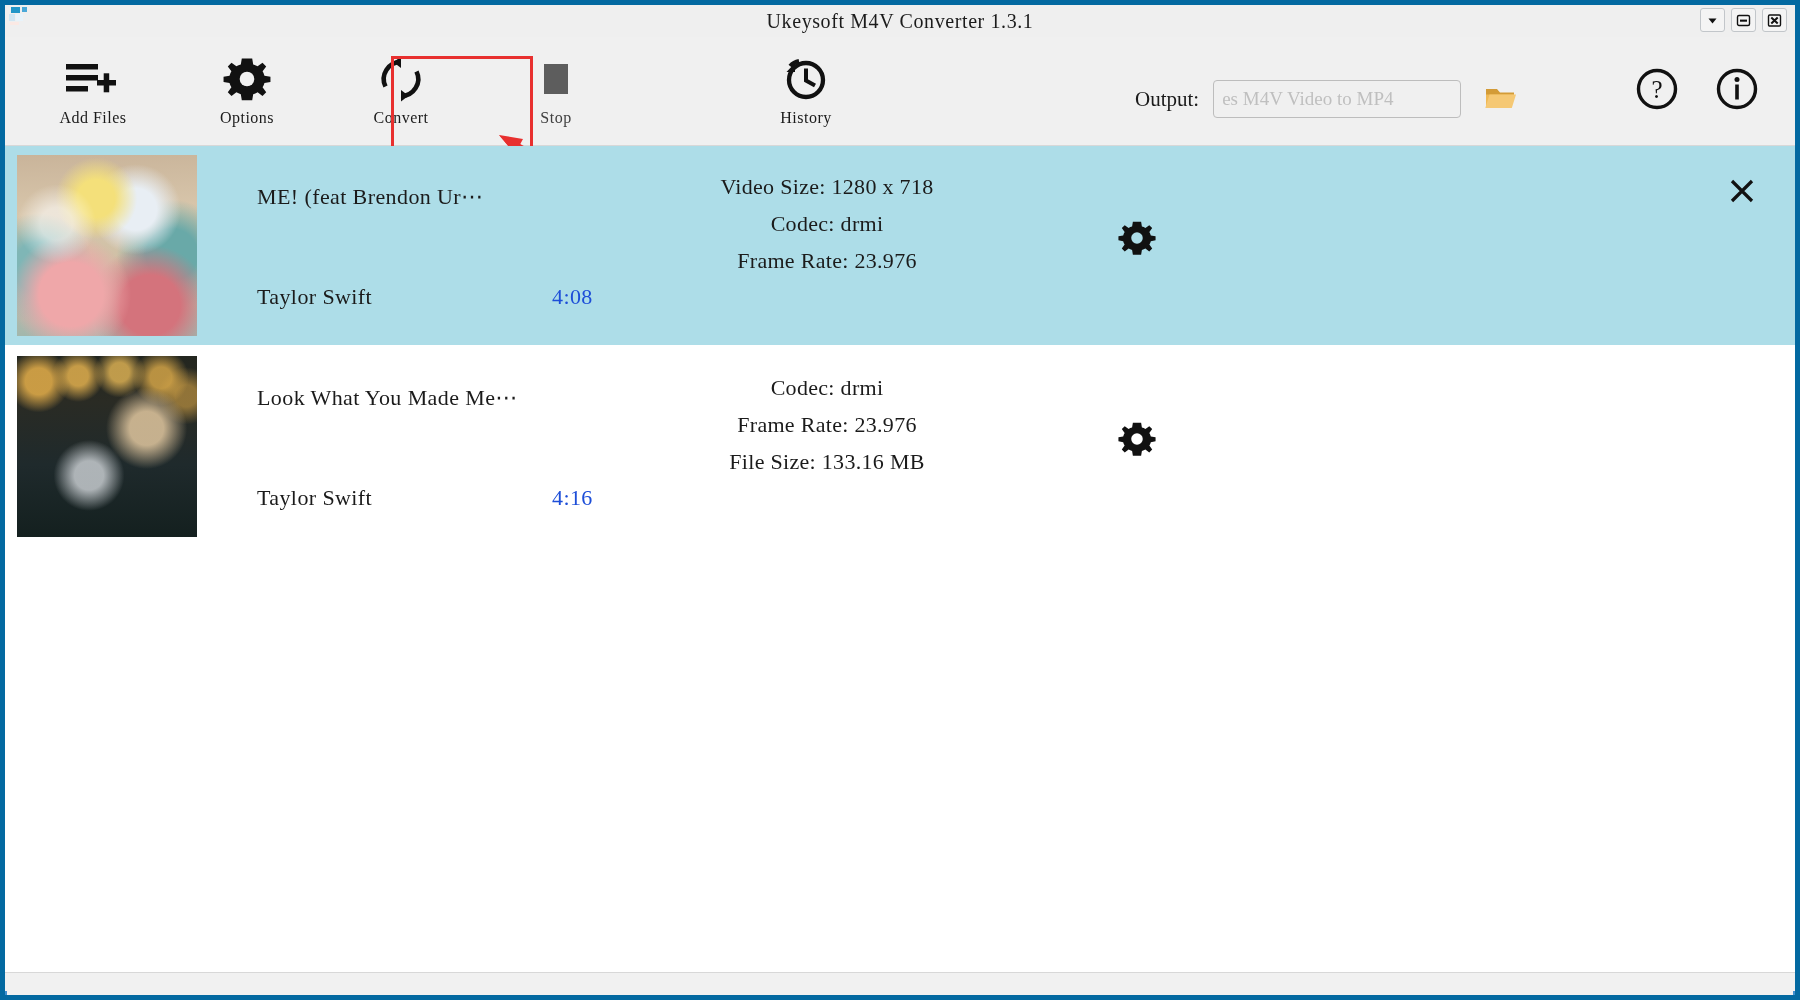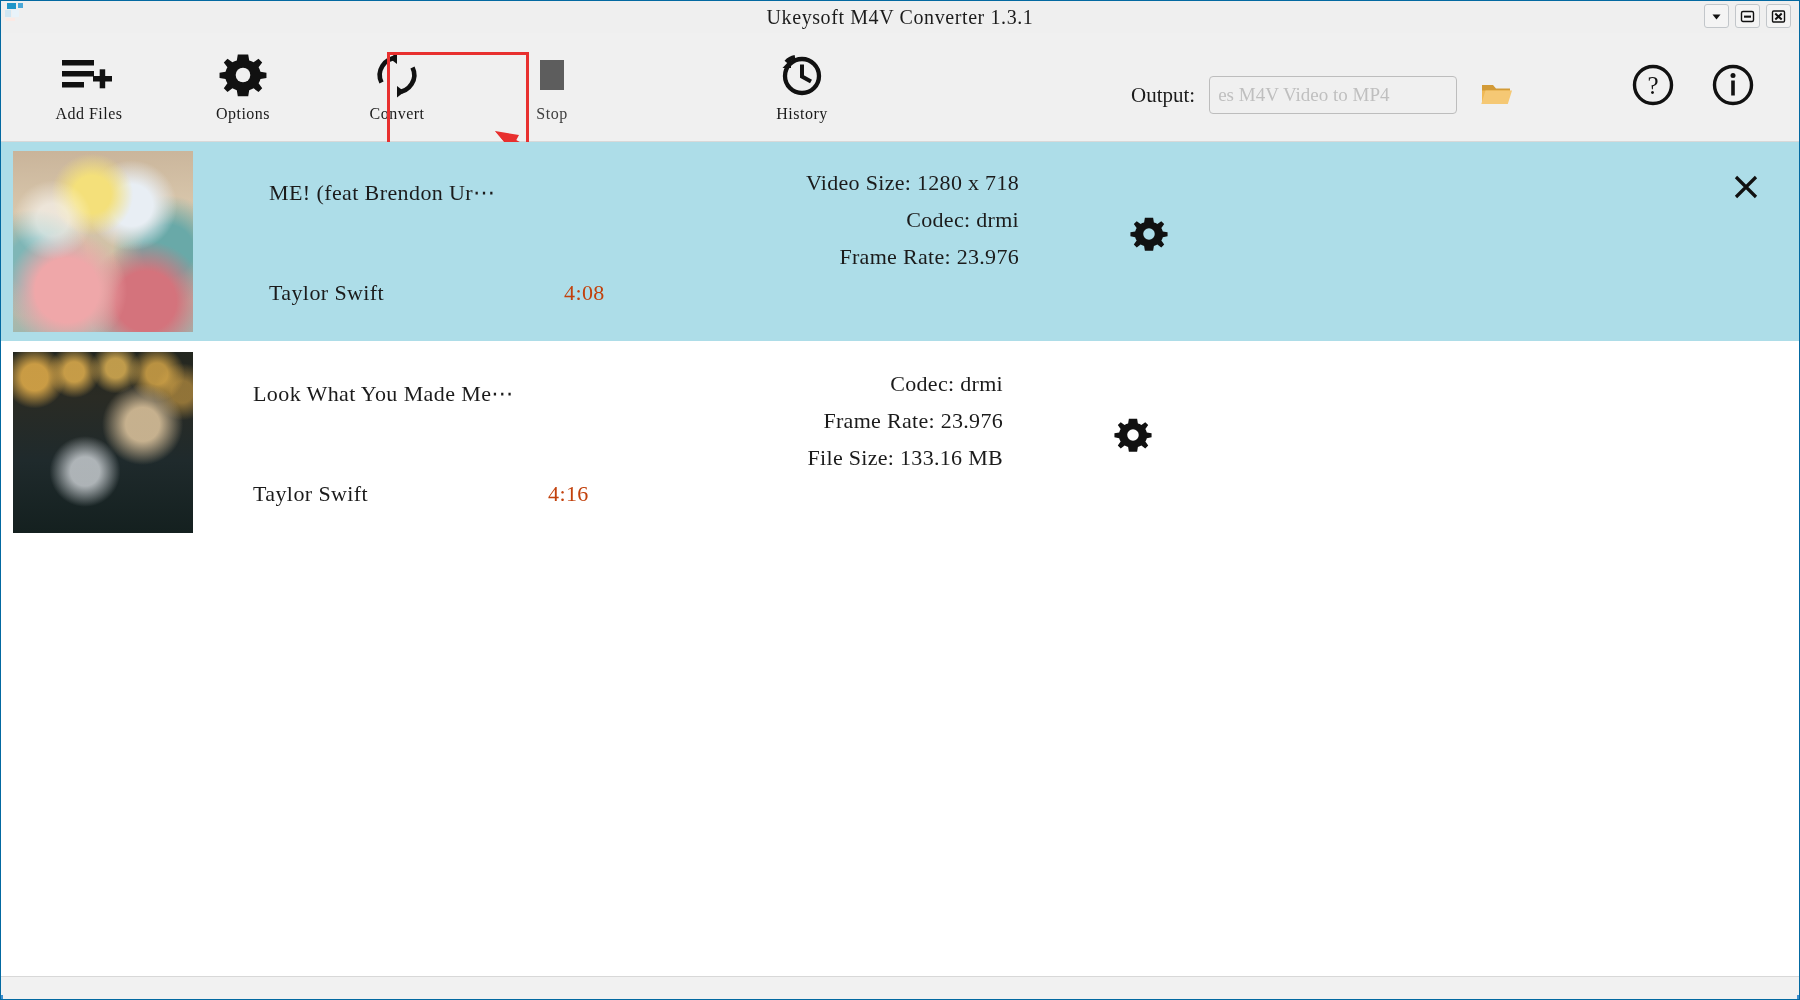--- a/index.html
+++ b/index.html
@@ -15,21 +15,21 @@
     position: relative;
   }
 
   
   #app-window {
     position: absolute;
     left: 0; top: 0;
     width: 1800px;
     height: 1000px;
     background: #ffffff;
-    border: 1px solid #0369a1;
+    border: 5px solid #0369a1;
     box-sizing: border-box;
     display: flex;
     flex-direction: column;
   }
 
   
   #titlebar {
     position: relative;
     height: 32px;
     background: #efefef;
@@ -203,21 +203,21 @@
     position: relative;
   }
   .file-row {
     position: relative;
     height: 199px;
     box-sizing: border-box;
     display: flex;
     align-items: stretch;
     cursor: pointer;
   }
-  .file-row.selected { background: #addde8; gap: 16px; }
+  .file-row.selected { background: #addde8; }
   .file-row.unselected { background: #ffffff; }
   .row-divider {
     height: 2px;
     background: #ffffff;
   }
 
   .thumb {
     width: 180px;
     height: 181px;
     margin: 9px 0 0 12px;
@@ -272,31 +272,31 @@
     font-size: 22px;
     color: #1b1b1b;
     font-family: "Liberation Serif", "DejaVu Serif", serif;
     letter-spacing: 0.4px;
   }
   .row-duration {
     position: absolute;
     left: 355px;
     top: 138px;
     font-size: 22px;
-    color: #c2410c;
+    color: #1d4ed8;
     font-family: "Liberation Serif", "DejaVu Serif", serif;
     letter-spacing: 0.4px;
   }
 
   .row-meta {
     position: absolute;
     left: 450px;
     top: 22px;
     width: 360px;
-    text-align: right;
+    text-align: center;
     font-family: "Liberation Serif", "DejaVu Serif", serif;
   }
   .meta-line {
     font-size: 22px;
     color: #1b1b1b;
     line-height: 37px;
     white-space: nowrap;
     letter-spacing: 0.3px;
   }
   .meta-line .mk { }

